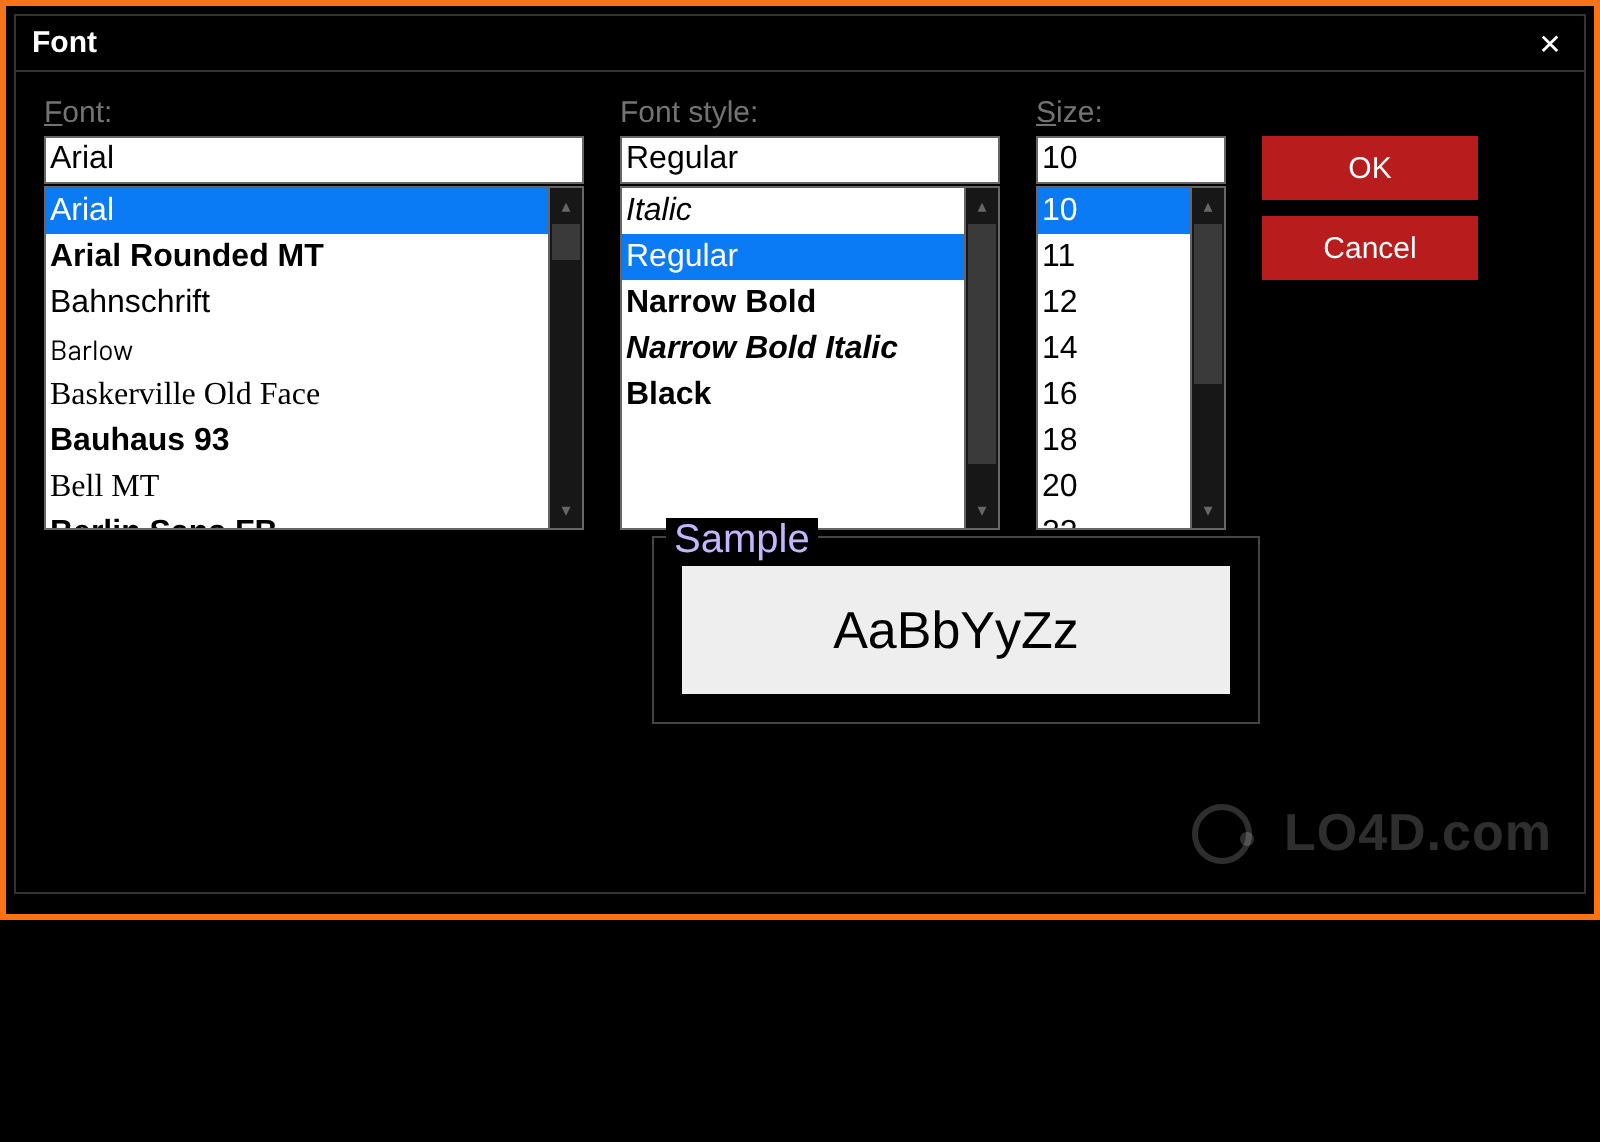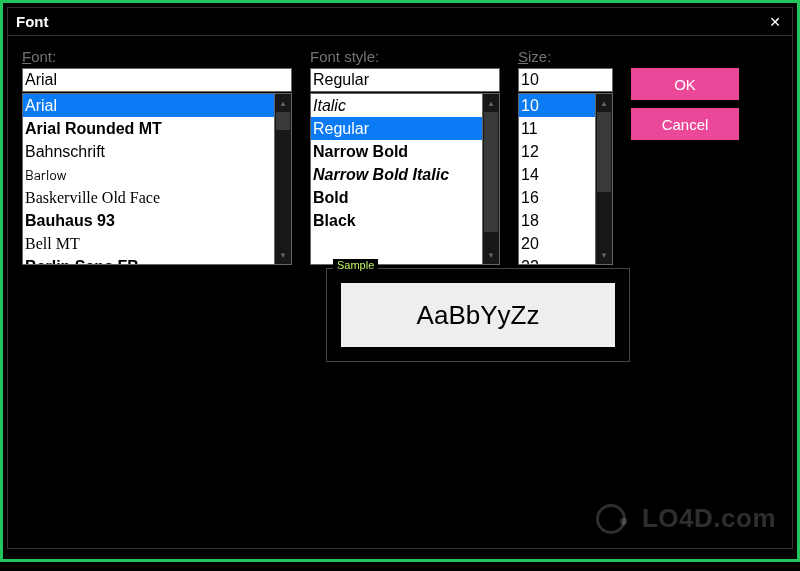--- a/index.html
+++ b/index.html
@@ -9,23 +9,23 @@
     }
     body {
       width: 800px;
       height: 571px;
       background: #000;
       font-family: Arial, sans-serif;
       position: relative;
       overflow: hidden;
     }
     .outer-frame {
-      border: 3px solid #22c55e;
+      border: 3px solid #f97316;
       width: 800px;
-      height: 562px;
+      height: 460px;
       position: relative;
     }
     .window {
       position: absolute;
       top: 4px;
       left: 4px;
       right: 4px;
       bottom: 10px;
       background: #000;
       border: 1px solid #333;
@@ -129,21 +129,21 @@
       cursor: pointer;
     }
     .scroll-thumb {
       position: absolute;
       left: 1px;
       right: 1px;
       background: #3a3a3a;
     }
     .btn {
       height: 32px;
-      background: #ec4899;
+      background: #b91c1c;
       color: #fff;
       font-size: 15px;
       display: flex;
       align-items: center;
       justify-content: center;
       cursor: pointer;
       border: none;
     }
     .sample-group {
       position: absolute;
@@ -151,22 +151,22 @@
       left: 318px;
       width: 304px;
       height: 94px;
       border: 1px solid #444;
     }
     .sample-label {
       position: absolute;
       top: -10px;
       left: 6px;
       background: #000;
-      color: #bef264;
-      font-size: 11px;
+      color: #c4b5fd;
+      font-size: 20px;
       padding: 0 4px;
     }
     .sample-box {
       position: absolute;
       top: 14px;
       left: 14px;
       right: 14px;
       bottom: 14px;
       background: #eee;
       display: flex;
@@ -255,21 +255,20 @@
 
       <div class="column col-style">
         <div class="field-label">Font style:</div>
         <input class="text-input" value="Regular" style="">
         <div class="listbox">
           <div class="list-inner" id="style-list">
               <div class="list-item st-italic">Italic</div>
               <div class="list-item selected">Regular</div>
               <div class="list-item st-bold">Narrow Bold</div>
               <div class="list-item st-bold st-italic">Narrow Bold Italic</div>
-              <div class="list-item st-bold">Bold</div>
               <div class="list-item st-bold">Black</div>
             </div>
           <div class="scrollbar">
             <div class="scroll-arrow">▴</div>
             <div class="scroll-thumb" id="style-thumb" style="top: 18px; height: 120px;"></div>
             <div class="scroll-arrow">▾</div>
           </div>
         </div>
       </div>
 

